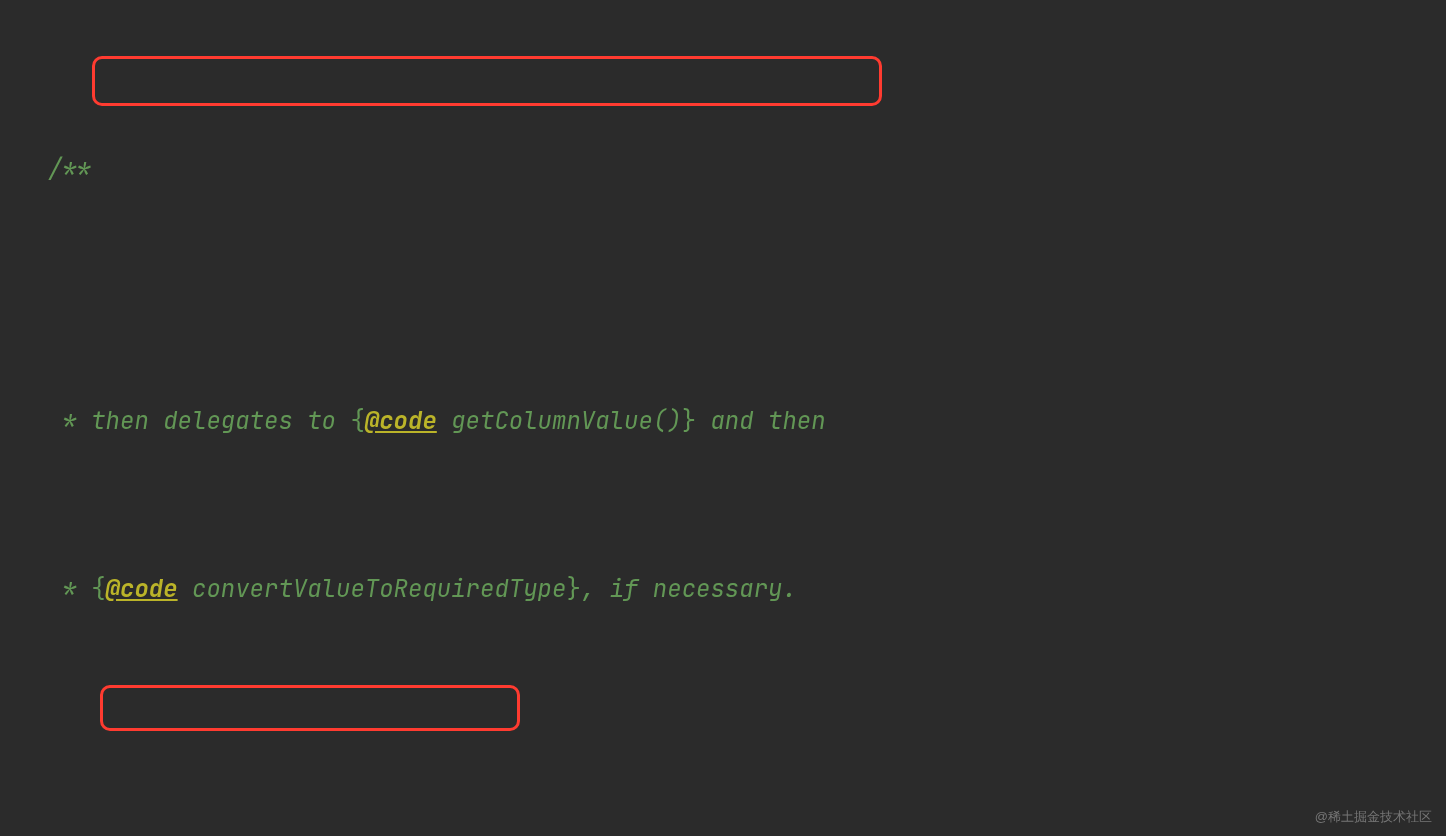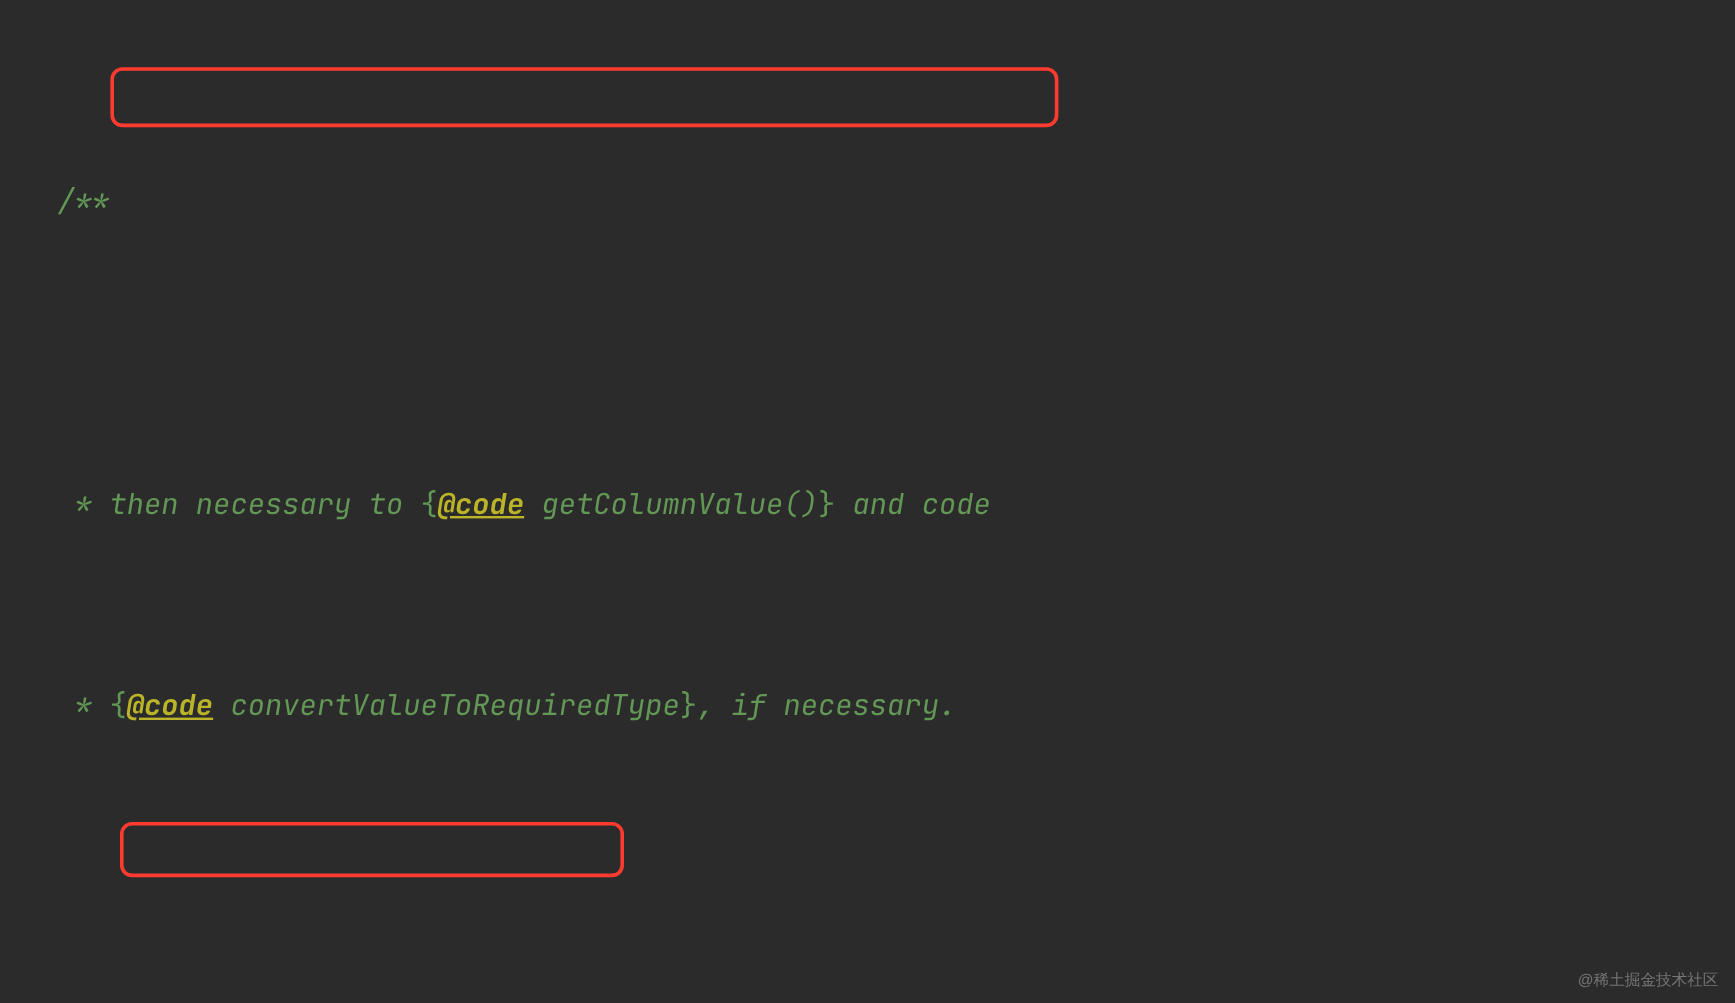--- a/index.html
+++ b/index.html
@@ -42,21 +42,21 @@
 </style>
 </head>
 <body>
 
 <div class="editor">
 
   <div class="line"><span class="star">/**</span></div>
 
 
 
-  <div class="line"><span class="star"> * </span><span class="comment-green">then necessary to </span><span class="curly-y">{</span><span class="doc-tag-y">@code</span><span class="comment-green"> getColumnValue()</span><span class="curly-y">}</span><span class="comment-green"> and code</span></div>
+  <div class="line"><span class="star"> * </span><span class="comment-green">then delegates to </span><span class="curly-y">{</span><span class="doc-tag-y">@code</span><span class="comment-green"> getColumnValue()</span><span class="curly-y">}</span><span class="comment-green"> and then</span></div>
 
   <div class="line"><span class="star"> * </span><span class="curly-y">{</span><span class="doc-tag-y">@code</span><span class="comment-green"> convertValueToRequiredType</span><span class="curly-y">}</span><span class="comment-green">, if necessary.</span></div>
 
   
 
   
 
   
 
   

